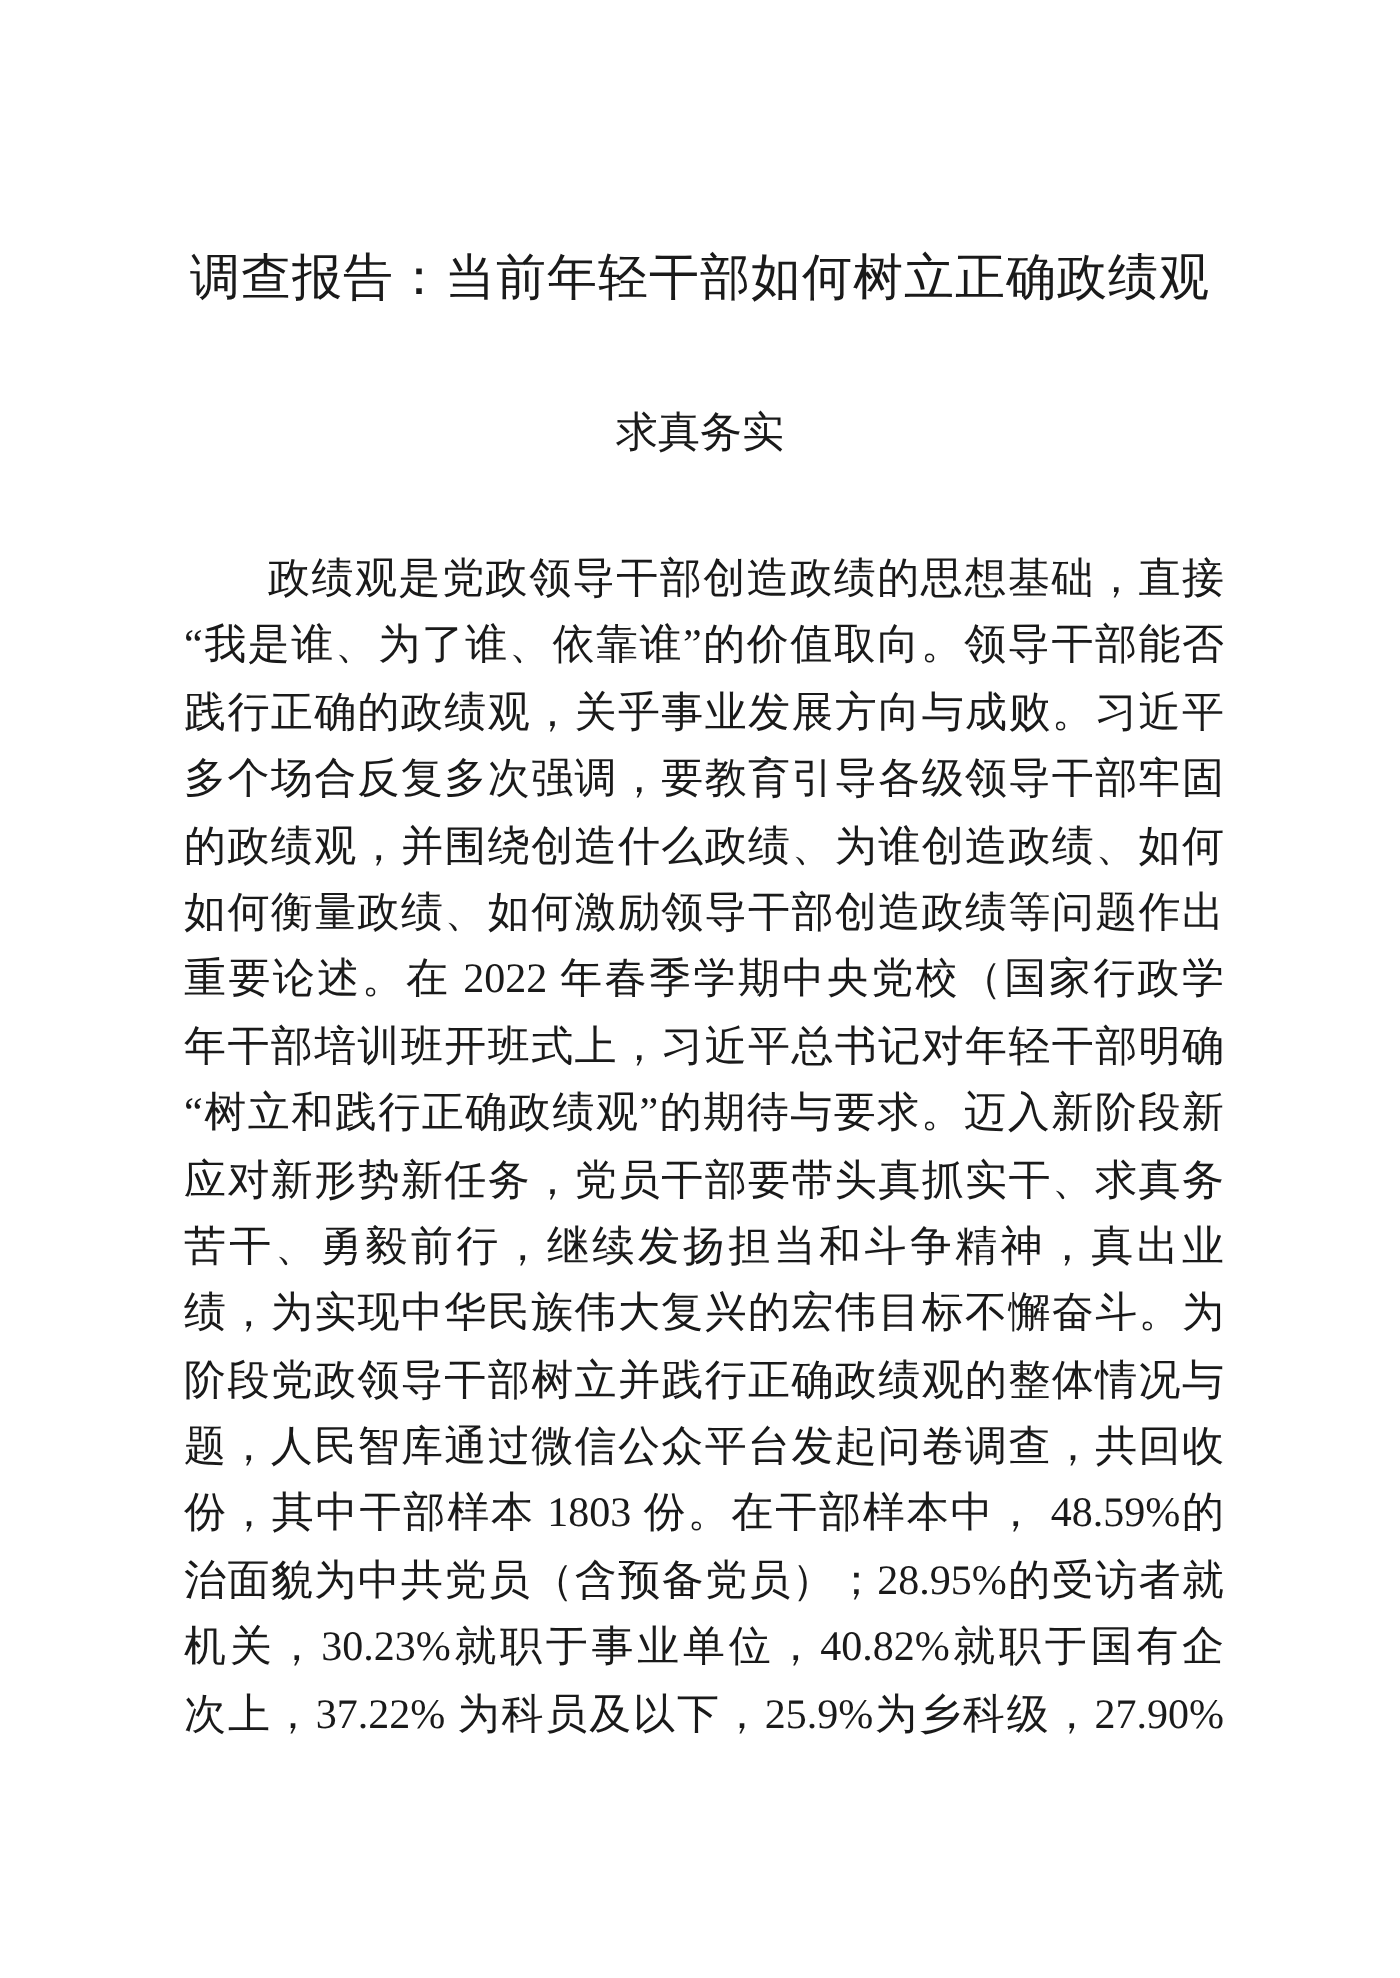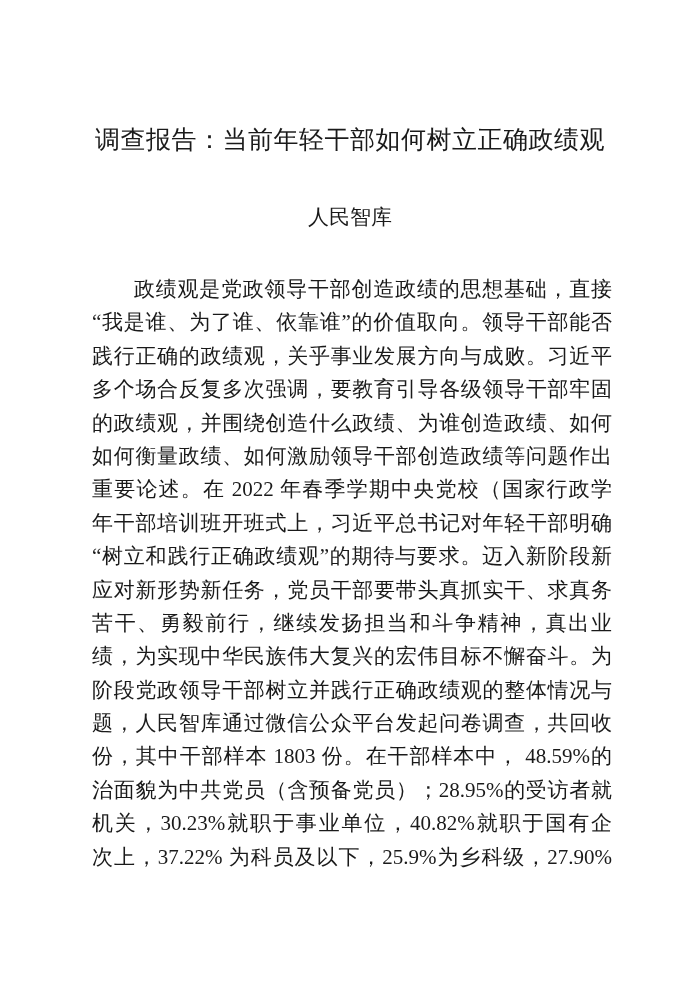--- a/index.html
+++ b/index.html
@@ -52,21 +52,21 @@
   }
   .para-line.first-line {
     text-indent: 2em;
   }
 </style>
 </head>
 <body>
 
 <div class="page">
   <h1 class="doc-title">调查报告：当前年轻干部如何树立正确政绩观</h1>
-  <div class="doc-author">人民智库</div>
+  <div class="doc-author">求真务实</div>
   <div class="doc-body" id="doc-body">
       <div class="para-line first-line">政绩观是党政领导干部创造政绩的思想基础，直接反映了</div>
       <div class="para-line">“我是谁、为了谁、依靠谁”的价值取向。领导干部能否树立并</div>
       <div class="para-line">践行正确的政绩观，关乎事业发展方向与成败。习近平总书记在</div>
       <div class="para-line">多个场合反复多次强调，要教育引导各级领导干部牢固树立正确</div>
       <div class="para-line">的政绩观，并围绕创造什么政绩、为谁创造政绩、如何创造政绩、</div>
       <div class="para-line">如何衡量政绩、如何激励领导干部创造政绩等问题作出了一系列</div>
       <div class="para-line">重要论述。在 2022 年春季学期中央党校（国家行政学院）中青</div>
       <div class="para-line">年干部培训班开班式上，习近平总书记对年轻干部明确提出了</div>
       <div class="para-line">“树立和践行正确政绩观”的期待与要求。迈入新阶段新征程，</div>

